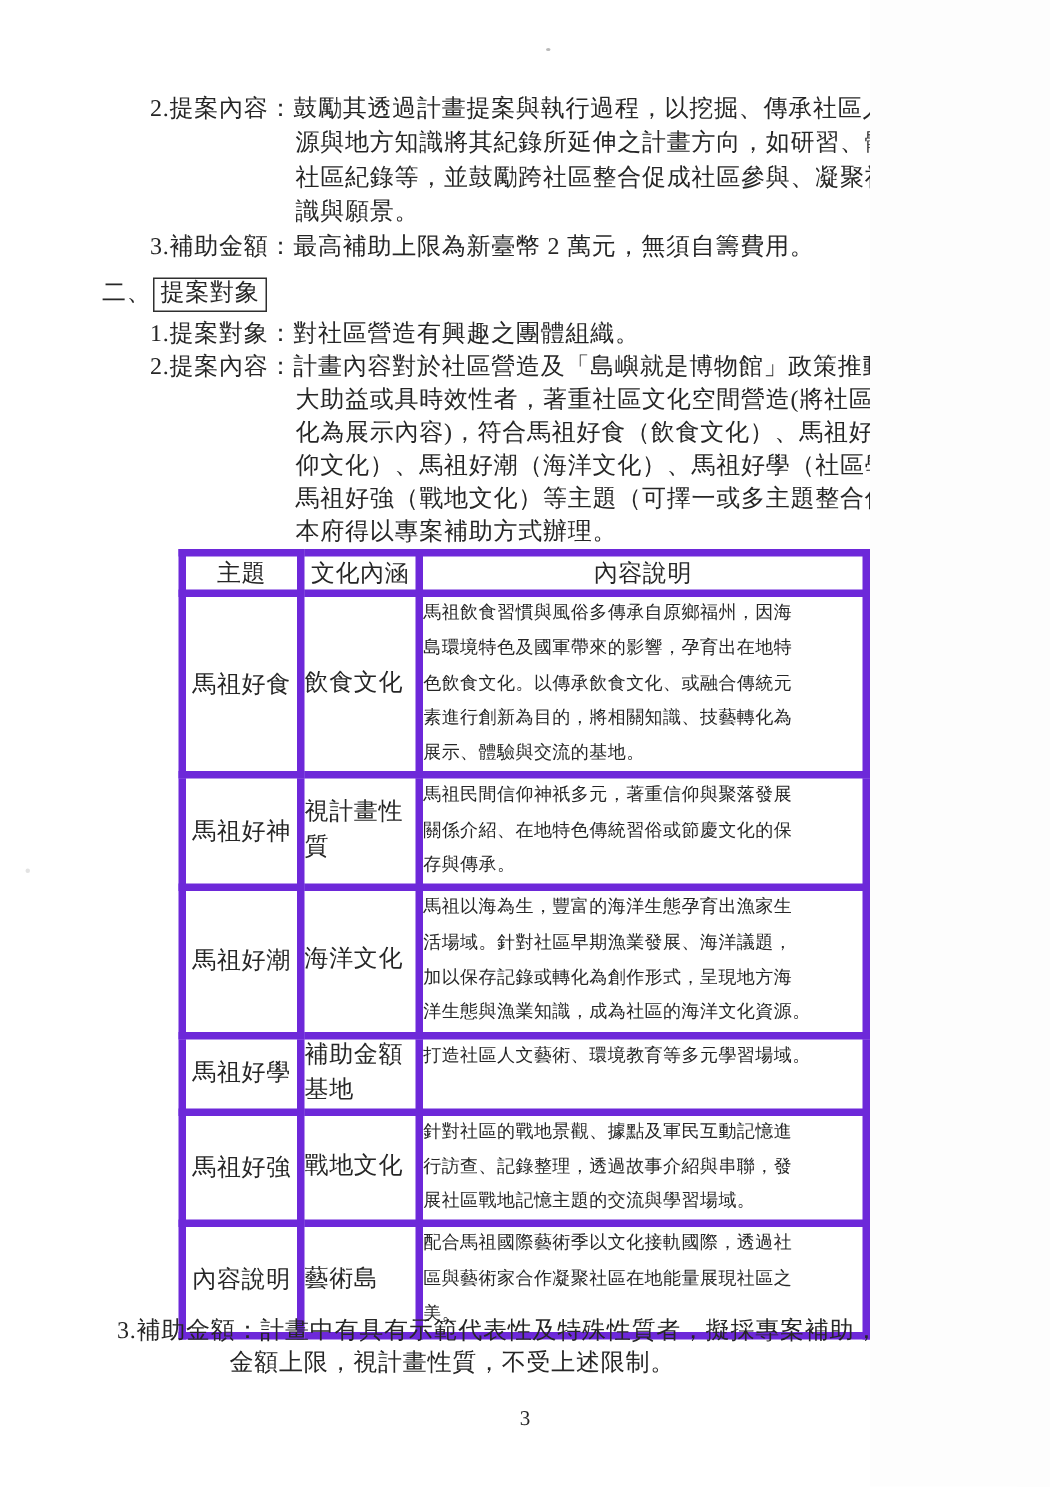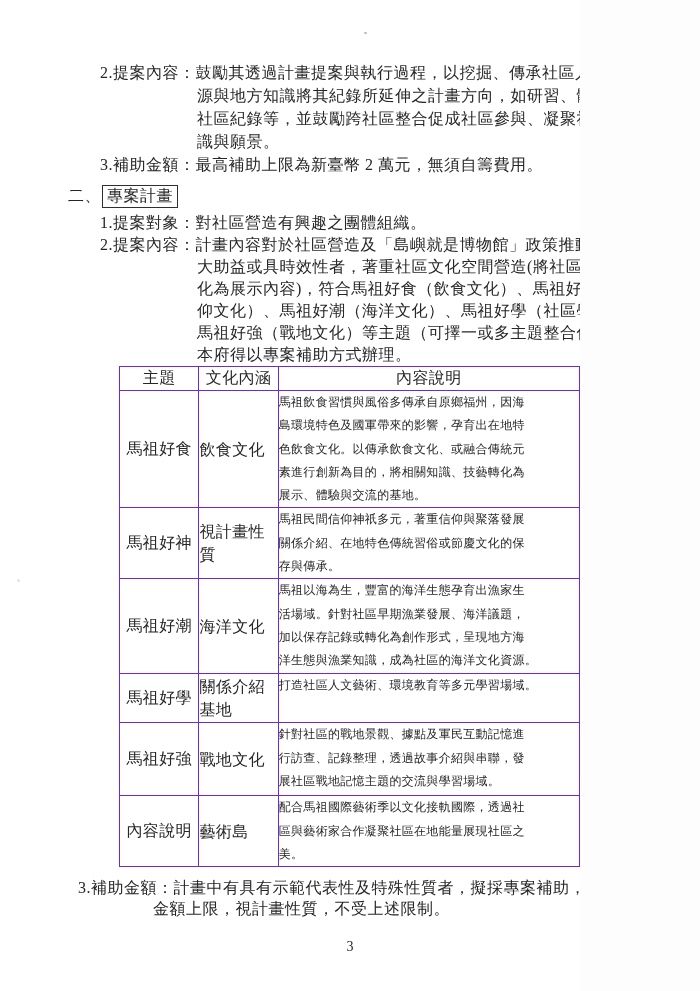--- a/index.html
+++ b/index.html
@@ -20,21 +20,21 @@
   .hang75{padding-left:75px;text-indent:-75px;}
   .body-lines{white-space:pre-line;}
   .sec-heading{position:absolute;left:68px;top:185px;line-height:22px;}
   .boxed{border:1px solid #2f2f2f;padding:1px 4px 3px 4px;margin-left:1px;}
   table.themes{
     position:absolute;left:119px;top:366px;
     border-collapse:collapse;table-layout:fixed;
     font-size:16px;letter-spacing:0.4px;
   }
   table.themes td,table.themes th{
-    border:1px solid #6d28d9;padding:0;font-weight:normal;
+    border:5px solid #6d28d9;padding:0;font-weight:normal;font-family:Liberation Mono, monospace;
   }
   th.hdr{height:22px;text-align:center;vertical-align:middle;}
   td.theme{text-align:center;vertical-align:middle;}
   td.culture{vertical-align:middle;white-space:pre-line;line-height:23px;}
   td.desc{
     vertical-align:top;padding:1px 2px 0 6px;line-height:23.3px;
     white-space:pre-line;font-size:12px;letter-spacing:0.3px;overflow:hidden;
   }
   tr.r-h{height:24px;} tr.r1{height:117px;} tr.r2{height:71px;} tr.r3{height:95px;}
   tr.r4{height:49px;} tr.r5{height:73px;} tr.r6{height:70px;}
@@ -56,21 +56,21 @@
 源與地方知識將其紀錄所延伸之計畫方向，如研習、體驗、
 社區紀錄等，並鼓勵跨社區整合促成社區參與、凝聚社區共
 識與願景。</span>
   </div>
 
   <div class="item lh23 hang97" style="left:100px;top:153px;width:560px;">
     <span>3.補助金額：</span><span class="body-lines">最高補助上限為新臺幣 2 萬元，無須自籌費用。</span>
   </div>
 
   <div class="sec-heading">
-    <span>二、</span><span class="boxed">專案計畫</span>
+    <span>二、</span><span class="boxed">提案對象</span>
   </div>
 
   <div class="item lh22 hang97" style="left:100px;top:212px;width:560px;">
     <span>1.提案對象：</span><span class="body-lines">對社區營造有興趣之團體組織。</span>
   </div>
 
   <div class="item lh22 hang97" style="left:100px;top:234px;width:565px;">
     <span>2.提案內容：</span><span class="body-lines">計畫內容對於社區營造及「島嶼就是博物館」政策推動有重
 大助益或具時效性者，著重社區文化空間營造(將社區故事轉
 化為展示內容)，符合馬祖好食（飲食文化）、馬祖好神（信
@@ -110,21 +110,21 @@
     <tr class="r3">
       <td class="theme">馬祖好潮</td>
       <td class="culture">海洋文化</td>
       <td class="desc">馬祖以海為生，豐富的海洋生態孕育出漁家生
 活場域。針對社區早期漁業發展、海洋議題，
 加以保存記錄或轉化為創作形式，呈現地方海
 洋生態與漁業知識，成為社區的海洋文化資源。</td>
     </tr>
     <tr class="r4">
       <td class="theme">馬祖好學</td>
-      <td class="culture">關係介紹
+      <td class="culture">補助金額
 基地</td>
       <td class="desc">打造社區人文藝術、環境教育等多元學習場域。</td>
     </tr>
     <tr class="r5">
       <td class="theme">馬祖好強</td>
       <td class="culture">戰地文化</td>
       <td class="desc">針對社區的戰地景觀、據點及軍民互動記憶進
 行訪查、記錄整理，透過故事介紹與串聯，發
 展社區戰地記憶主題的交流與學習場域。</td>
     </tr>

